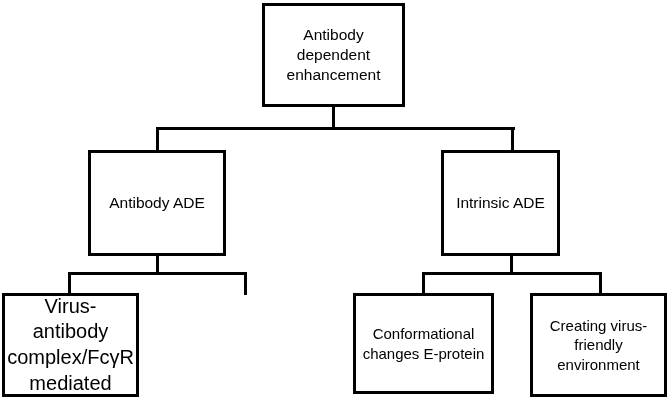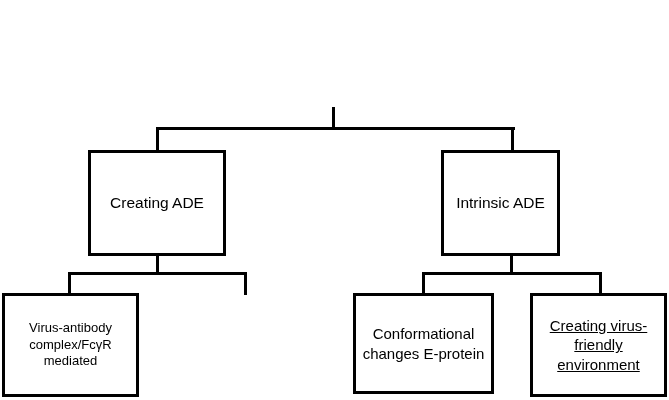--- a/index.html
+++ b/index.html
@@ -59,21 +59,21 @@
     width: 119px;
     height: 106px;
     font-size: 15.5px;
   }
   
   #node-leaf-0 {
     left: 2px;
     top: 293px;
     width: 137px;
     height: 104px;
-    font-size: 13px;
+    font-size: 20px;
   }
   #node-leaf-1 {
     left: 172px;
     top: 293px;
     width: 143px;
     height: 104px;
     font-size: 15px;
   }
   #node-leaf-2 {
     left: 353px;
@@ -81,45 +81,47 @@
     width: 141px;
     height: 101px;
     font-size: 15px;
   }
   #node-leaf-3 {
     left: 530px;
     top: 293px;
     width: 137px;
     height: 104px;
     font-size: 15px;
-    text-decoration: underline;
   }
   .connector {
     position: absolute;
     background: #000000;
     z-index: 1;
   }
   .v { width: 3px; }
   .h { height: 3px; }
 </style>
 </head>
 <body>
 
 <div id="diagram">
 
+  <div class="node" id="node-root">
+    <span class="label">Antibody dependent enhancement</span>
+  </div>
 
   <div class="connector v" style="left:332px; top:107px; height:21px;"></div>
 
   <div class="connector h" style="left:156px; top:127px; width:359px;"></div>
 
   <div class="connector v" style="left:156px; top:127px; height:24px;"></div>
   <div class="connector v" style="left:511px; top:127px; height:24px;"></div>
 
   <div class="node" id="node-extrinsic">
-    <span class="label">Creating ADE</span>
+    <span class="label">Antibody ADE</span>
   </div>
   <div class="node" id="node-intrinsic">
     <span class="label">Intrinsic ADE</span>
   </div>
 
   <div class="connector v" style="left:156px; top:256px; height:19px;"></div>
 
   <div class="connector h" style="left:68px; top:272px; width:179px;"></div>
 
   <div class="connector v" style="left:68px; top:272px; height:23px;"></div>

